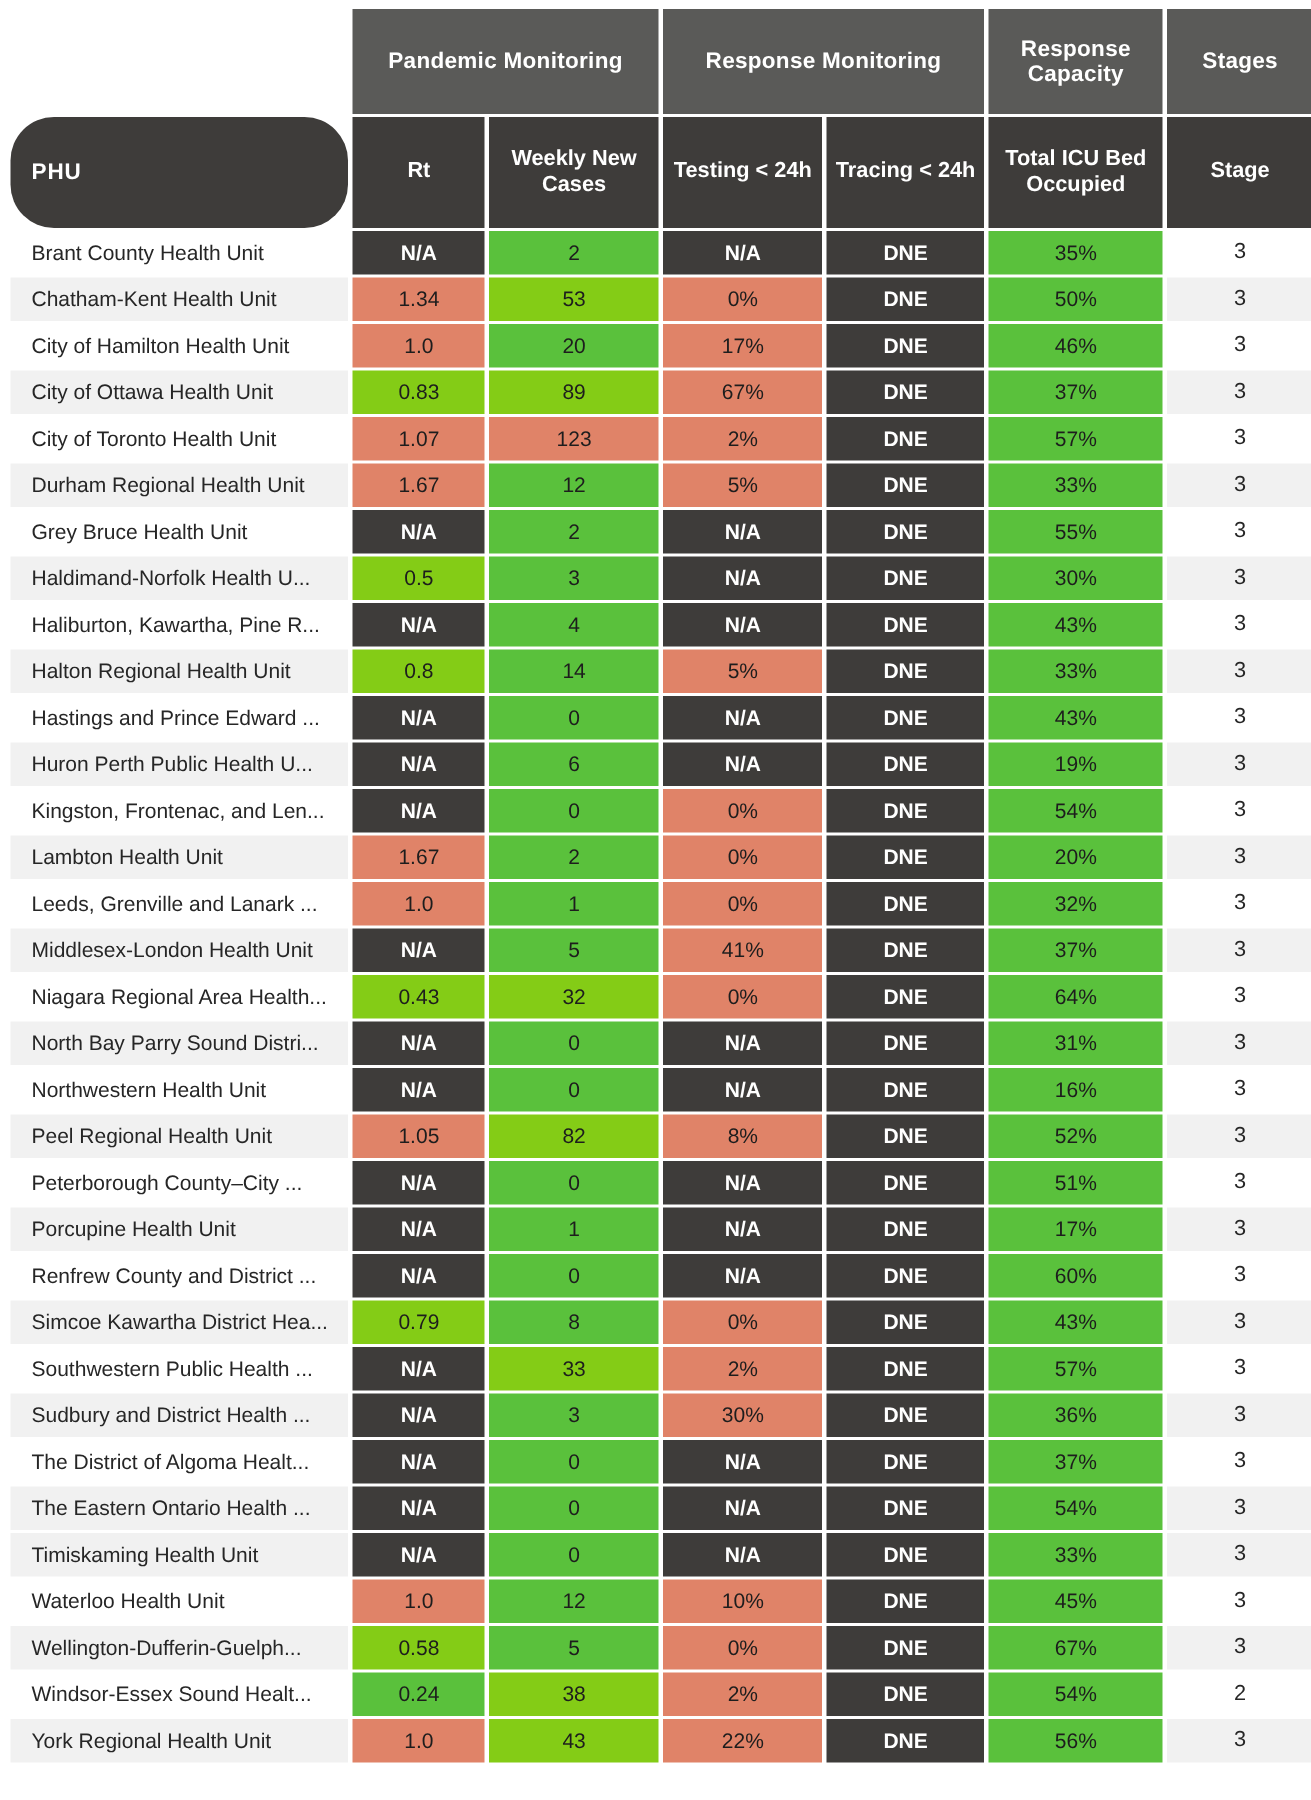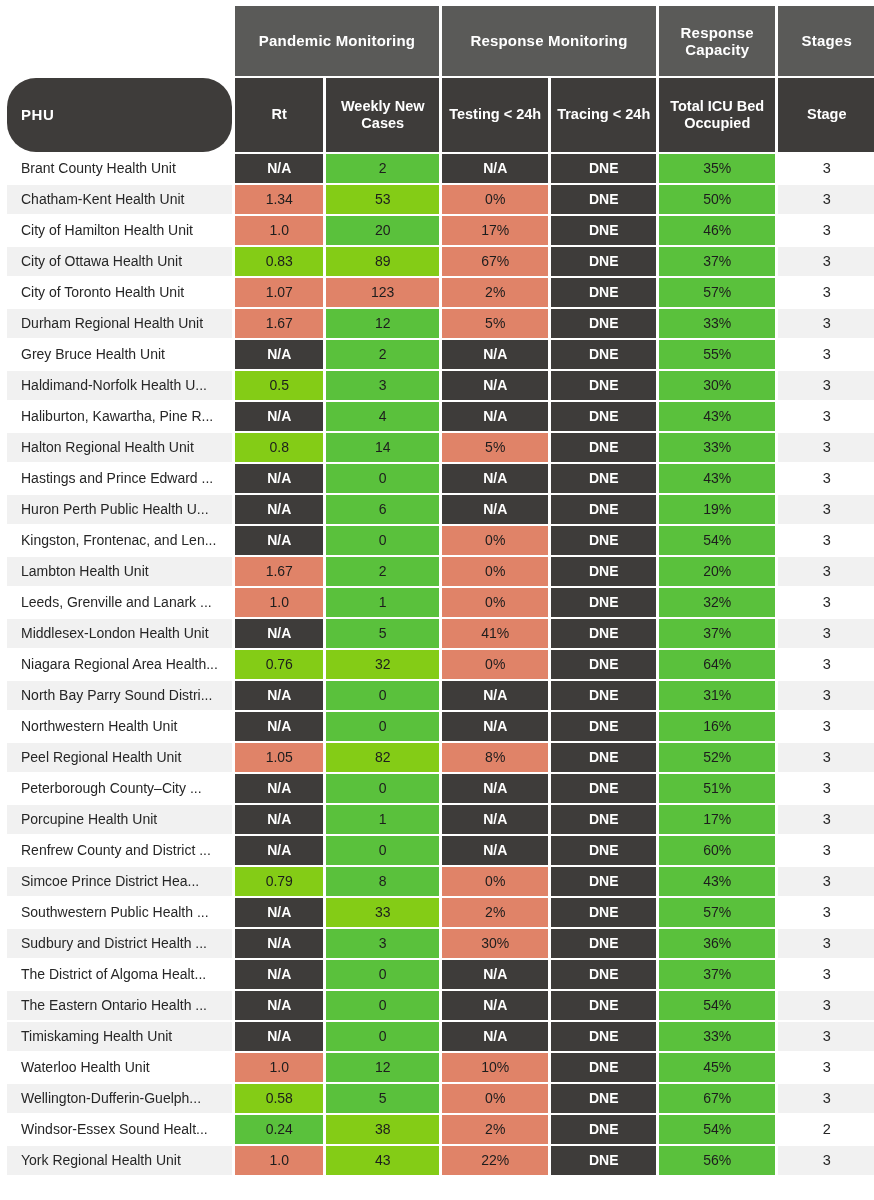--- a/index.html
+++ b/index.html
@@ -288,21 +288,21 @@
           <td class="cell phu">Middlesex-London Health Unit</td>
           <td class="cell s-dark">N/A</td>
           <td class="cell s-green">5</td>
           <td class="cell s-red">41%</td>
           <td class="cell s-dark">DNE</td>
           <td class="cell s-green">37%</td>
           <td class="cell stage">3</td>
         </tr>
         <tr>
           <td class="cell phu">Niagara Regional Area Health...</td>
-          <td class="cell s-yellow">0.76</td>
+          <td class="cell s-yellow">0.43</td>
           <td class="cell s-yellow">32</td>
           <td class="cell s-red">0%</td>
           <td class="cell s-dark">DNE</td>
           <td class="cell s-green">64%</td>
           <td class="cell stage">3</td>
         </tr>
         <tr class="alt">
           <td class="cell phu">North Bay Parry Sound Distri...</td>
           <td class="cell s-dark">N/A</td>
           <td class="cell s-green">0</td>
@@ -350,21 +350,21 @@
         <tr>
           <td class="cell phu">Renfrew County and District ...</td>
           <td class="cell s-dark">N/A</td>
           <td class="cell s-green">0</td>
           <td class="cell s-dark">N/A</td>
           <td class="cell s-dark">DNE</td>
           <td class="cell s-green">60%</td>
           <td class="cell stage">3</td>
         </tr>
         <tr class="alt">
-          <td class="cell phu">Simcoe Prince District Hea...</td>
+          <td class="cell phu">Simcoe Kawartha District Hea...</td>
           <td class="cell s-yellow">0.79</td>
           <td class="cell s-green">8</td>
           <td class="cell s-red">0%</td>
           <td class="cell s-dark">DNE</td>
           <td class="cell s-green">43%</td>
           <td class="cell stage">3</td>
         </tr>
         <tr>
           <td class="cell phu">Southwestern Public Health ...</td>
           <td class="cell s-dark">N/A</td>

